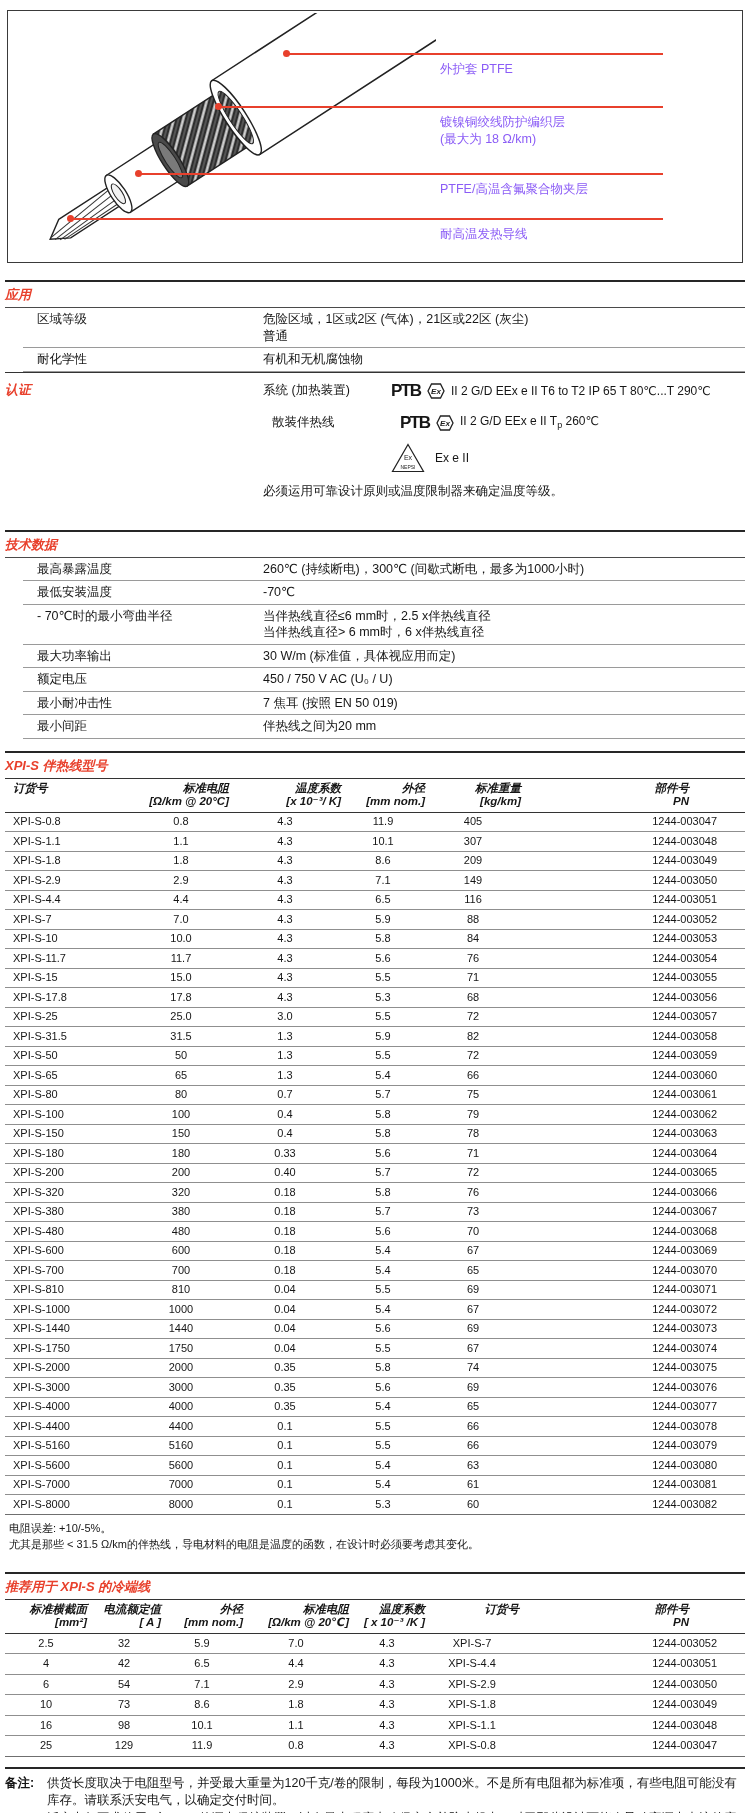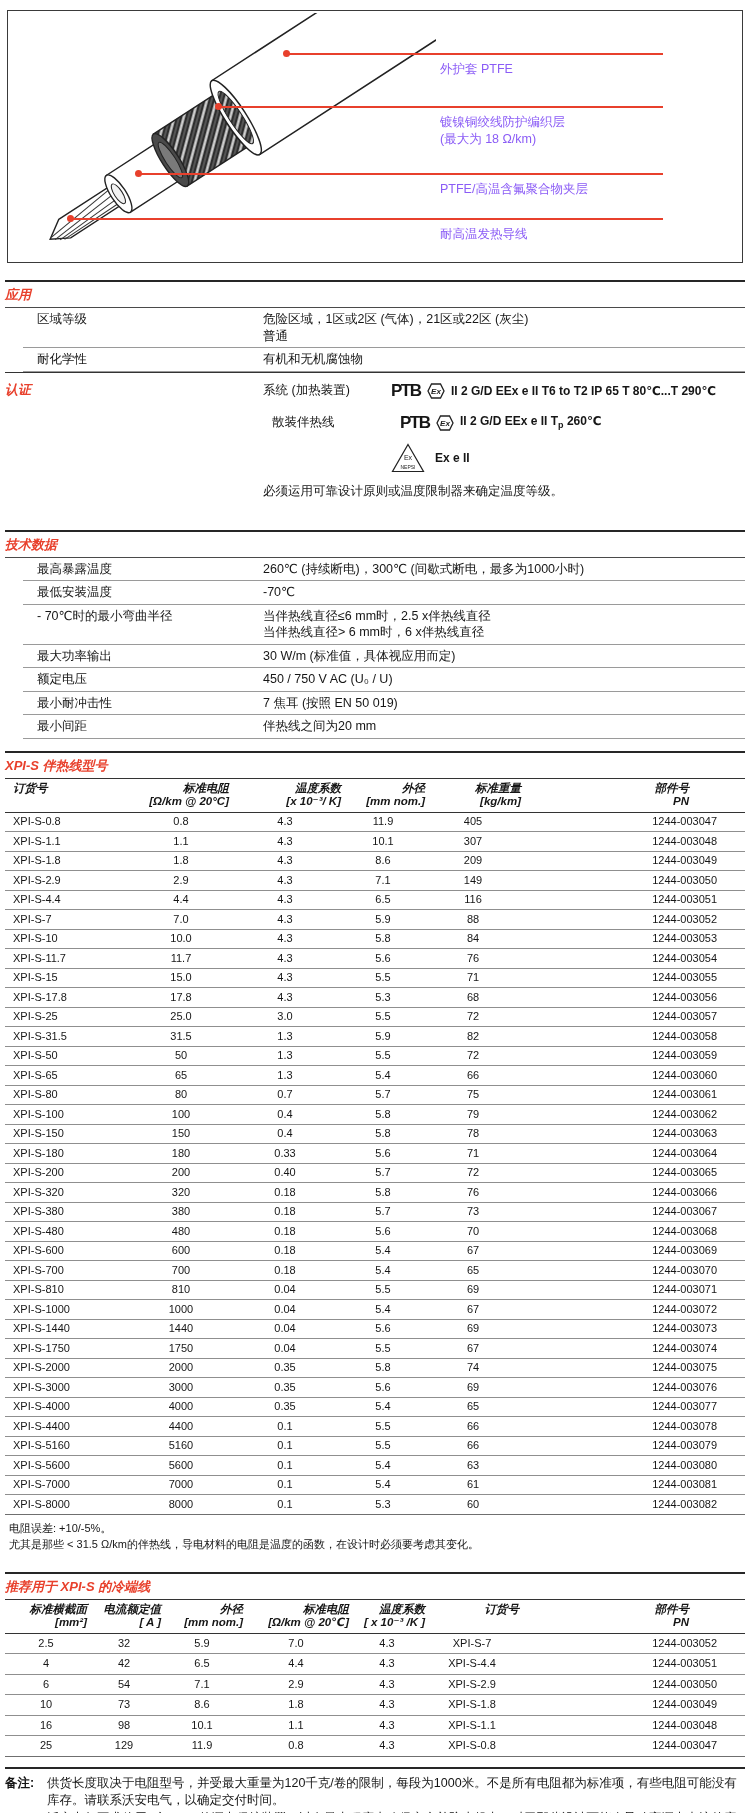--- a/index.html
+++ b/index.html
@@ -33,21 +33,21 @@
   .h2:empty { display:none; }
 
   
   .cert-sec { border-top:1.6px solid #333; display:flex; padding:8px 0 16px 0; }
   .cert-left { width:258px; padding-left:0; }
   .cert-right { flex:1; }
   .cert-row { display:flex; align-items:center; font-size:12px; margin-bottom:10px; }
   .cert-sub { width:128px; font-size:12.5px; }
   .ptb-logo { font-weight:900; font-size:17px; letter-spacing:-1.5px; width:36px; font-family:"Liberation Sans",sans-serif; }
   .hex-wrap { margin-right:6px; display:inline-flex; }
-  .cert-text { white-space:nowrap; font-size:12px;font-weight:bold; }
+  .cert-text { white-space:nowrap; font-size:12px; }
   .cert-note { font-size:12.5px; margin-top:4px; }
   sub.tp { font-size:9px; }
 
   
   .tbl-sec table { width:740px; border-collapse:collapse; table-layout:fixed; }
   .tbl-sec table { border-top:1.4px solid #333; border-bottom:1.1px solid #6f6f6f; }
   thead tr { border-bottom:1.2px solid #333;font-style:italic; }
   tbody tr { border-top:1px solid #8f8f8f; }
   th { font-weight:bold; font-size:11.5px; vertical-align:top; padding:3px 0 3px 0; }
   td { font-size:11px; line-height:13.5px; padding:2.5px 0; text-align:center; }

